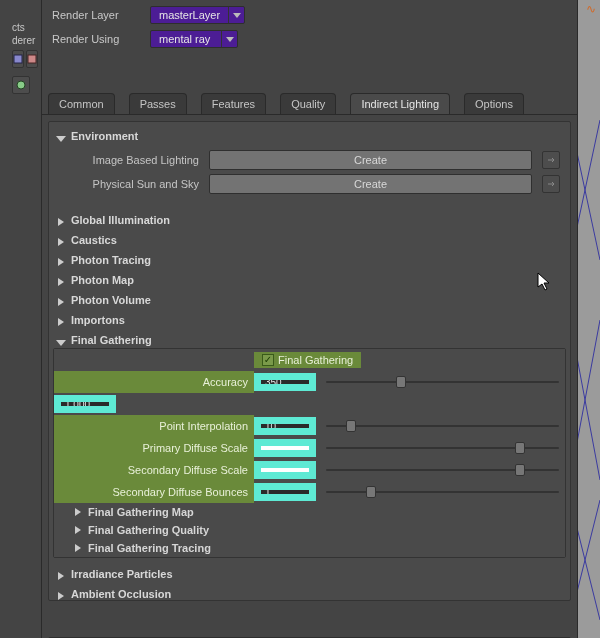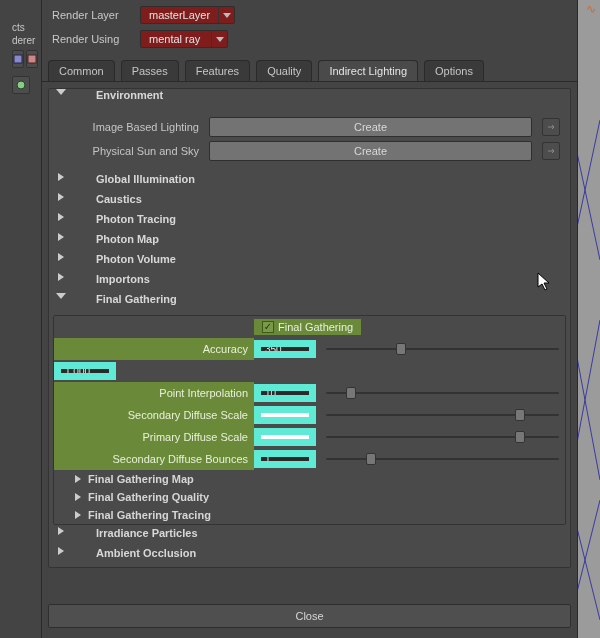--- a/index.html
+++ b/index.html
@@ -4,31 +4,31 @@
 <style>
   * { box-sizing: border-box; margin: 0; padding: 0; font-family: Arial, Helvetica, sans-serif; }
   body { background: #9b9b9b; width: 600px; height: 638px; overflow: hidden; position: relative; font-size: 11px; color: #ccc; }
   .bg-lines { position: absolute; inset: 0; pointer-events: none; }
   .bg-lines svg { width: 100%; height: 100%; }
   .panel-left-strip { position: absolute; left: 0; top: 0; width: 42px; height: 638px; background: #444; border-right: 1px solid #2a2a2a; z-index: 2; padding-left: 8px; }
   .panel-left-strip .txt { color: #c8c8c8; font-size: 10px; padding: 22px 4px 0 4px; }
   .panel-left-strip .iconrow { padding: 4px; display:flex; gap:2px; }
   .main-panel { position: absolute; left: 42px; top: 0; width: 536px; height: 638px; background: #444; z-index: 3; border-right: 1px solid #2a2a2a; }
   .top-controls { padding: 6px 10px 6px 10px; }
-  .row { display: flex; align-items: center; margin-bottom: 6px; gap: 8px; }
+  .row { display: flex; align-items: center; margin-bottom: 6px; gap: 18px; }
   .row label { color: #c8c8c8; font-size: 11px; width: 80px; text-align: left; }
-  .dropdown { display: inline-flex; align-items: center; background: #7f1d1d; border: 1px solid #2e2e2e; border-radius: 2px; height: 18px; }
+  .dropdown { display: inline-flex; align-items: center; background: #4c1d95; border: 1px solid #2e2e2e; border-radius: 2px; height: 18px; }
   .dropdown .val { padding: 2px 8px; color: #e5e5e5; font-size: 11px; min-width: 70px; }
   .dropdown .arrow { width: 16px; height: 16px; display:flex; align-items:center; justify-content:center; border-left: 1px solid #333; }
-  .tabs { display: flex; border-bottom: 1px solid #2a2a2a; padding-left: 6px; gap: 4px; }
+  .tabs { display: flex; border-bottom: 1px solid #2a2a2a; padding-left: 6px; gap: 12px; margin-top: 33px; }
   .tab { background: #3a3a3a; color: #c5c5c5; font-size: 11px; padding: 4px 10px; border: 1px solid #2a2a2a; border-bottom: none; border-top-left-radius: 4px; border-top-right-radius: 4px; margin-right: 2px; cursor: pointer; }
   .tab.active { background: #4a4a4a; color: #e5e5e5; }
   .scrollbody { background: #444; height: 552px; overflow: hidden; position: relative; padding: 6px; }
   .section { background: #4a4a4a; border: 1px solid #333; border-radius: 2px; margin-bottom: 2px; }
-  .sect-head { display: flex; align-items: flex-start; height: 20px; padding: 0 6px; cursor: pointer; gap: 25px; }
+  .sect-head { display: flex; align-items: flex-end; height: 20px; padding: 0 6px; cursor: pointer; }
   .sect-head .tri { width: 12px; display:flex; justify-content:center; }
   .sect-head .title { font-weight: bold; color: #d8d8d8; font-size: 11px; margin-left: 4px; }
   .sub-head { display: flex; align-items: center; height: 18px; padding: 0 6px 0 18px; cursor: pointer; }
   .sub-head .tri { width: 12px; display:flex; justify-content:center;}
   .sub-head .title { font-weight: bold; color: #d6d6d6; font-size: 11px; margin-left: 4px; }
   .sect-body { padding: 4px 10px 8px 10px; }
   .env-row { display: flex; align-items: center; margin: 4px 0; gap: 10px; }
   .env-label { width: 140px; text-align: right; color: #c5c5c5; font-size: 11px; }
   .btn-create { flex: 1; background: #737373; border: 1px solid #2f2f2f; color: #d8d8d8; height: 20px; font-size: 11px; text-align: center; line-height: 18px; border-radius: 2px; cursor: pointer; }
   .mini-icon { width: 18px; height: 18px; background: #4d4d4d; border:1px solid #333; border-radius:2px; display:flex; align-items:center; justify-content:center;}
@@ -227,29 +227,29 @@
         </div>
         <div class="fg-row">
           <div class="fg-label hl">Point Interpolation</div>
           <input class="fg-input" value="10" style="">
           <div class="slider-track">
                 <div class="slider-line"></div>
                 <div class="slider-thumb" style="left:12%;"></div>
               </div>
         </div>
         <div class="fg-row">
+          <div class="fg-label hl">Primary Diffuse Scale</div>
+          <input class="fg-input white" readonly="" style="">
+          <div class="slider-track">
+                <div class="slider-line"></div>
+                <div class="slider-thumb" style="left:80%;"></div>
+              </div>
+        </div>
+        <div class="fg-row">
           <div class="fg-label hl">Secondary Diffuse Scale</div>
-          <input class="fg-input white" readonly="" style="">
-          <div class="slider-track">
-                <div class="slider-line"></div>
-                <div class="slider-thumb" style="left:80%;"></div>
-              </div>
-        </div>
-        <div class="fg-row">
-          <div class="fg-label hl">Primary Diffuse Scale</div>
           <input class="fg-input white" readonly="" style="">
           <div class="slider-track">
                 <div class="slider-line"></div>
                 <div class="slider-thumb" style="left:80%;"></div>
               </div>
         </div>
         <div class="fg-row">
           <div class="fg-label hl">Secondary Diffuse Bounces</div>
           <input class="fg-input" value="1" style="">
           <div class="slider-track">

